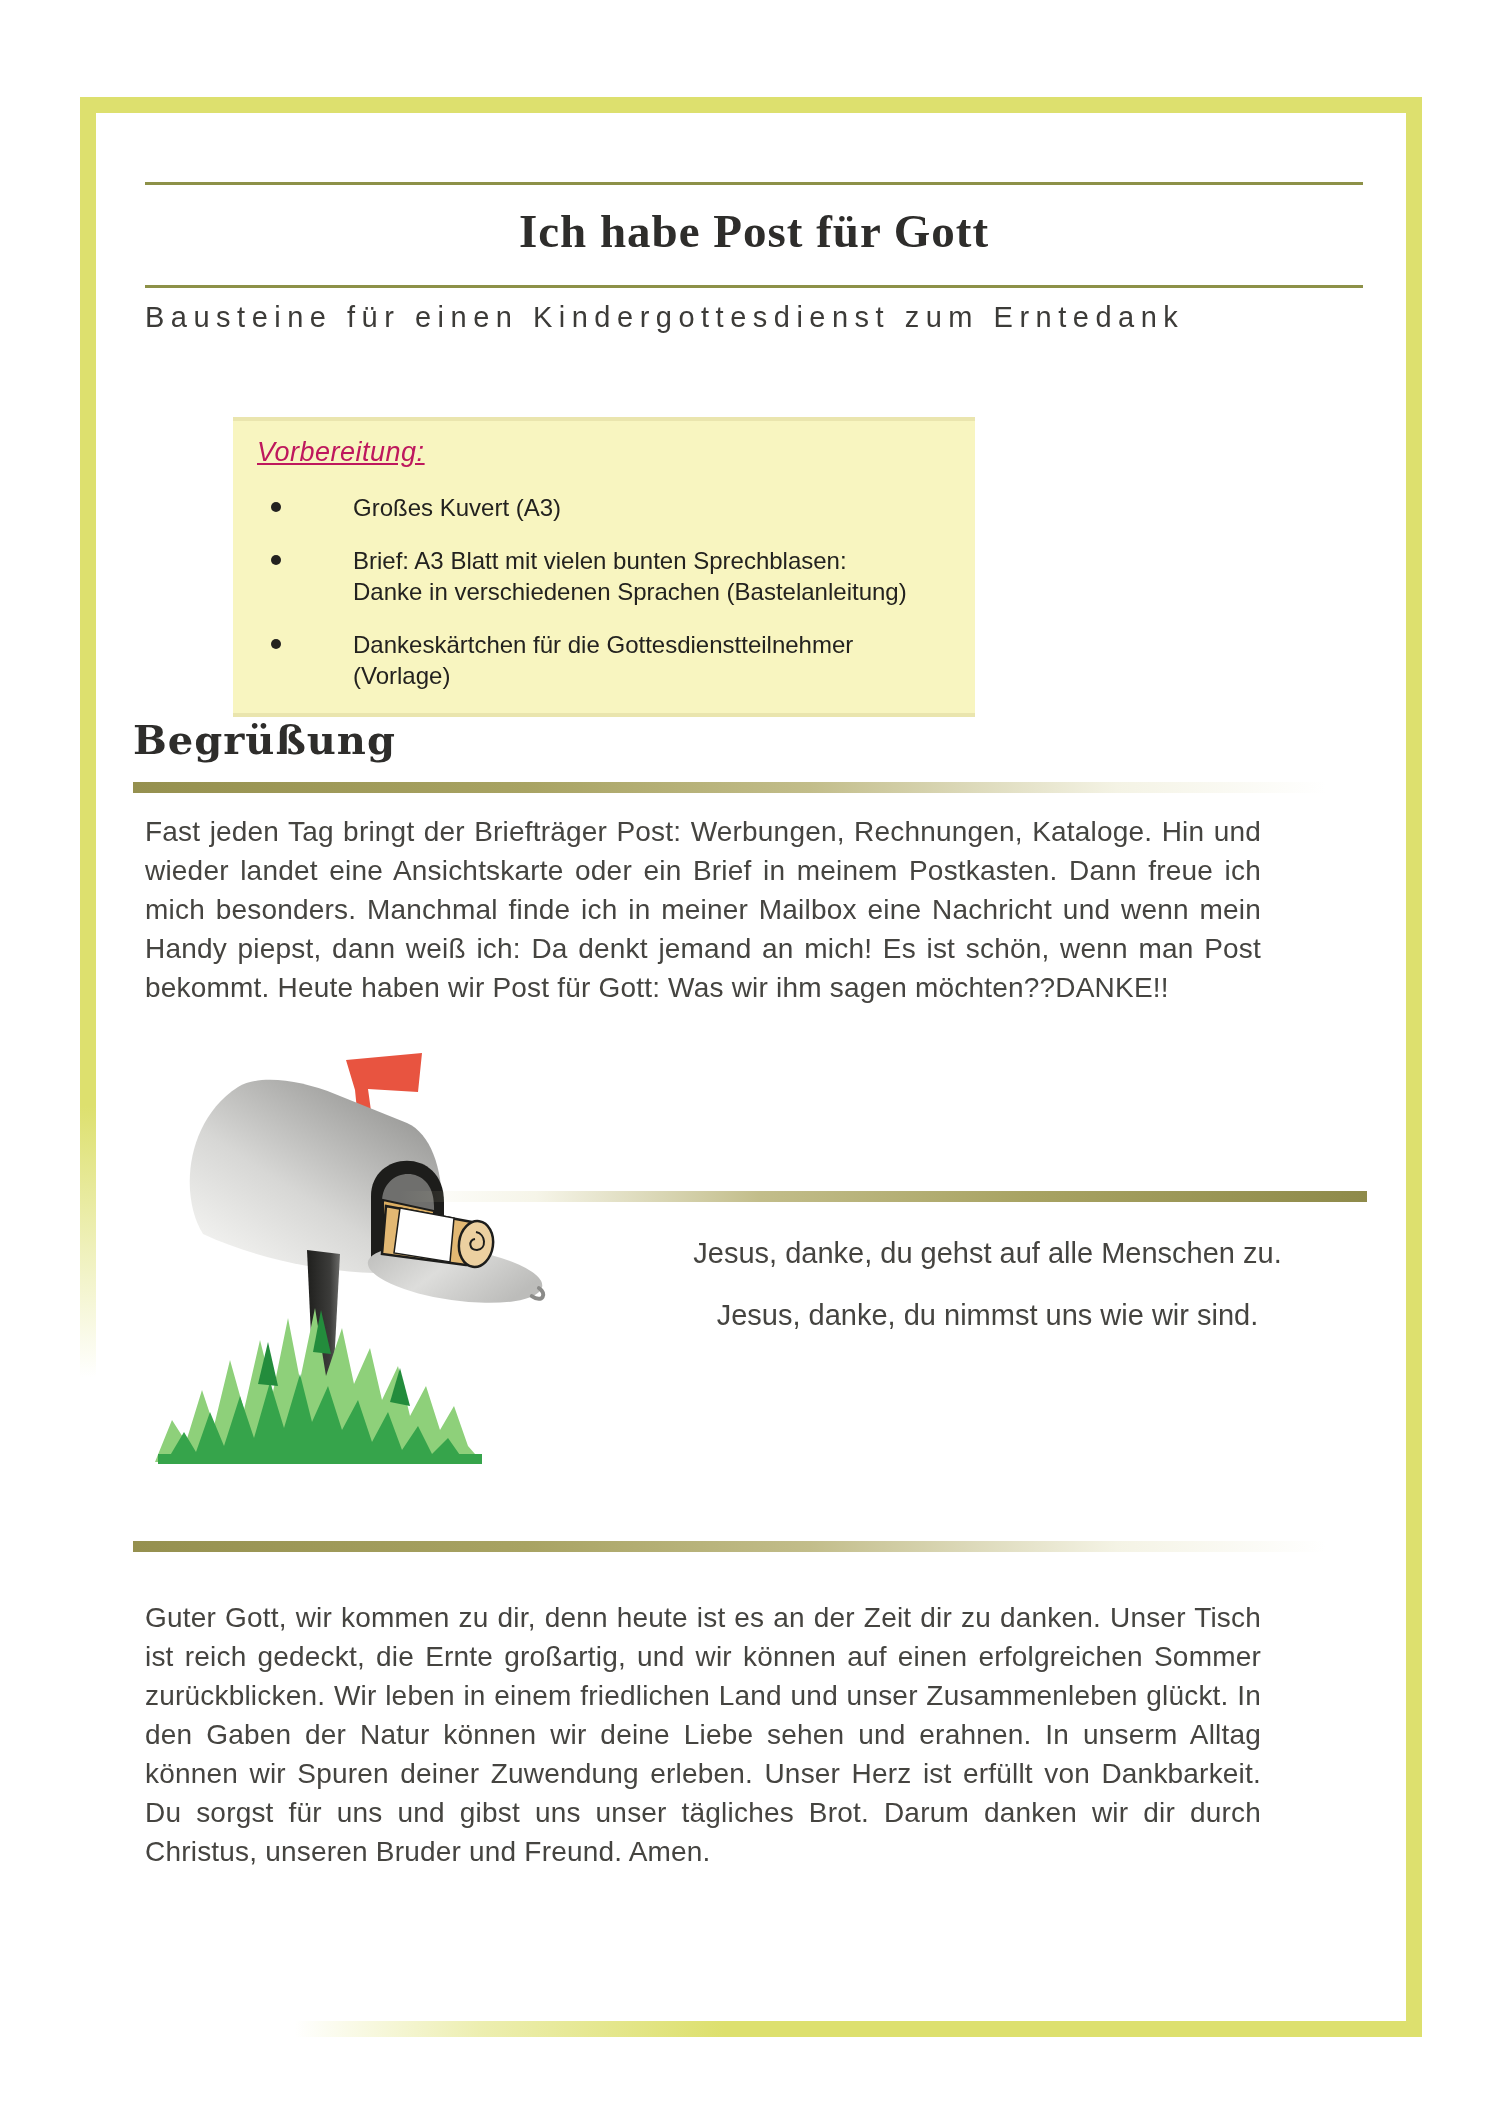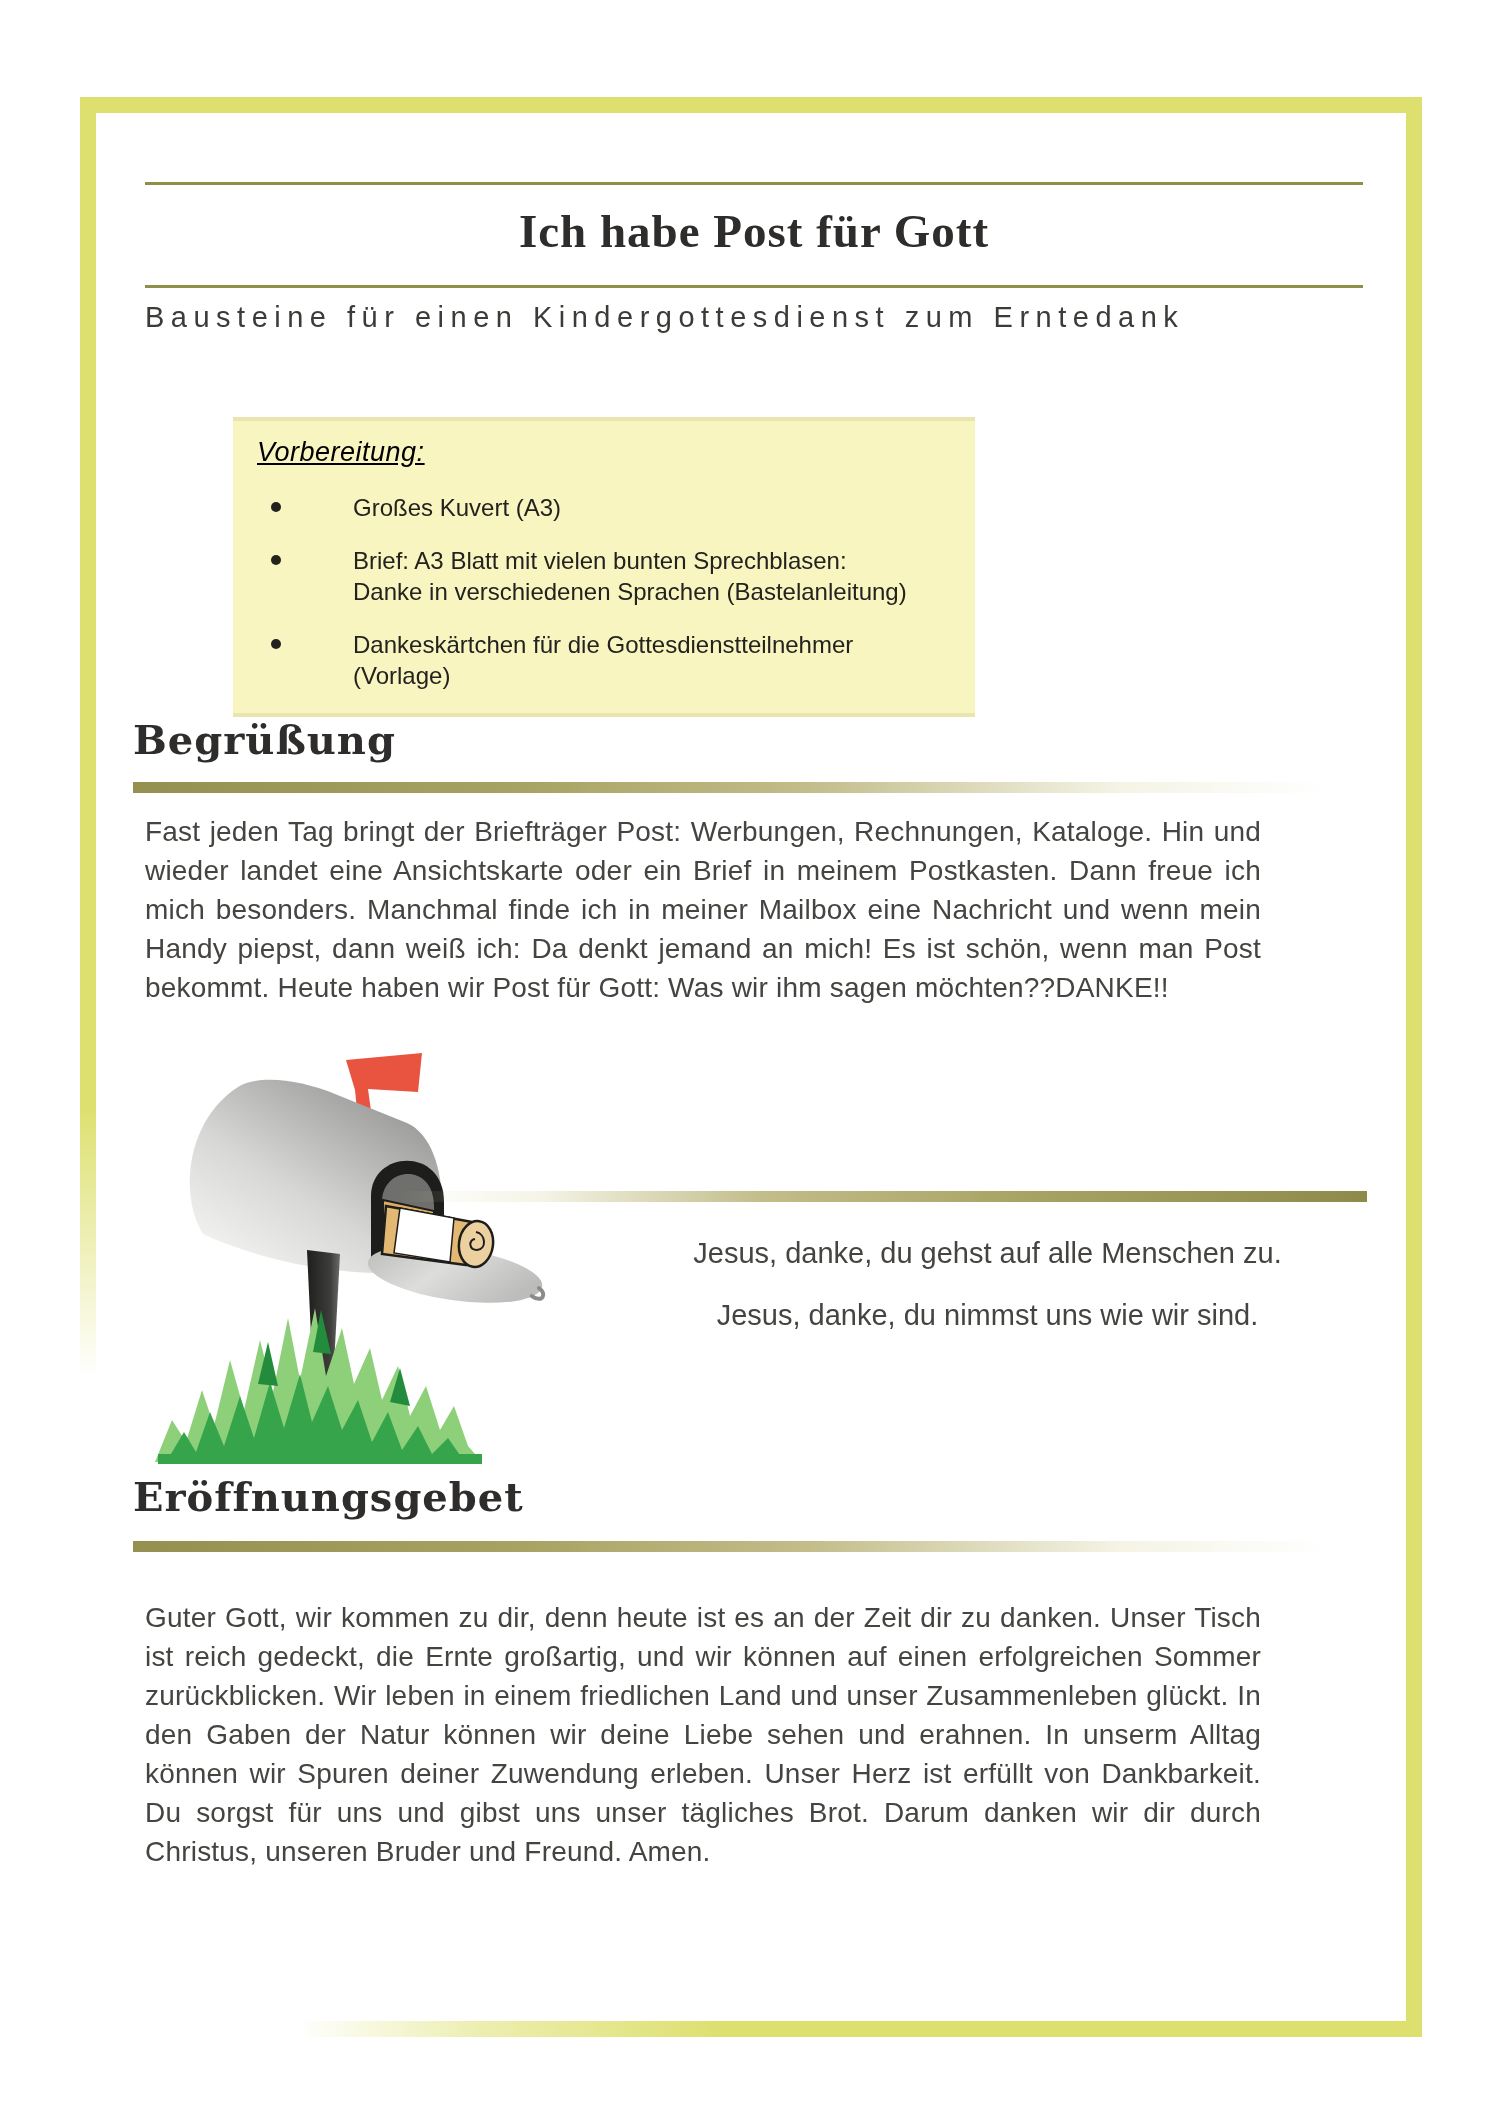--- a/index.html
+++ b/index.html
@@ -24,21 +24,21 @@
   .rule-2{top:285px;}
   .doc-title{position:absolute;left:145px;top:194px;width:1218px;text-align:center;
              font-family:Liberation Serif, serif;font-weight:700;font-size:47px;line-height:1.6;
              letter-spacing:1px;color:var(--heading);}
   .doc-subtitle{position:absolute;left:145px;top:301px;width:1218px;
                 font-size:29px;letter-spacing:6.5px;color:#3c3b38;}
   
   .prep-box{position:absolute;left:233px;top:417px;width:742px;min-height:242px;
             background:var(--prep-bg);padding:20px 24px 24px 24px;
             box-shadow:inset 0 4px 0 rgba(190,185,120,.25), inset 0 -4px 0 rgba(190,185,120,.25);}
-  .prep-label{display:inline-block;font-style:italic;font-size:27px;color:#000000;
+  .prep-label{display:inline-block;font-style:italic;font-size:27px;color:#be185d;
               text-decoration:underline;margin-bottom:24px;letter-spacing:.5px;}
   .prep-list{list-style:none;}
   .prep-item{position:relative;padding-left:82px;margin-left:14px;margin-bottom:22px;
              font-size:24px;line-height:31px;color:#23221f;max-width:640px;}
   .prep-item:last-child{margin-bottom:2px;}
   .bullet-dot{position:absolute;left:0;top:10px;width:10px;height:10px;border-radius:50%;
               background:#23221f;}
   
   .sec-heading{position:absolute;font-family:"DejaVu Serif",serif;font-weight:700;
                font-size:40px;color:var(--heading);letter-spacing:1px;text-align:center;}
@@ -150,17 +150,16 @@
       <rect x="48" y="404" width="324" height="10" fill="#36a44b"></rect>
     </g>
   </svg>
 
   <div class="grad-rule gr-kyrie"></div>
   <div class="kyrie-lines">
     <div>Jesus, danke, du gehst auf alle Menschen zu.</div>
     <div>Jesus, danke, du nimmst uns wie wir sind.</div>
   </div>
 
-  <h2 class="sec-heading h-eroeff">Eröffnungsgebet</h2>
   <div class="grad-rule gr-left gr-eroeff"></div>
   <p class="body-par p-eroeff">Guter Gott, wir kommen zu dir, denn heute ist es an der Zeit dir zu danken. Unser Tisch ist reich gedeckt, die Ernte großartig, und wir können auf einen erfolgreichen Sommer zurückblicken. Wir leben in einem friedlichen Land und unser Zusammenleben glückt. In den Gaben der Natur können wir deine Liebe sehen und erahnen. In unserm Alltag können wir Spuren deiner Zuwendung erleben. Unser Herz ist erfüllt von Dankbarkeit. Du sorgst für uns und gibst uns unser tägliches Brot. Darum danken wir dir durch Christus, unseren Bruder und Freund. Amen.</p>
 
 </div>
 
 </body></html>

